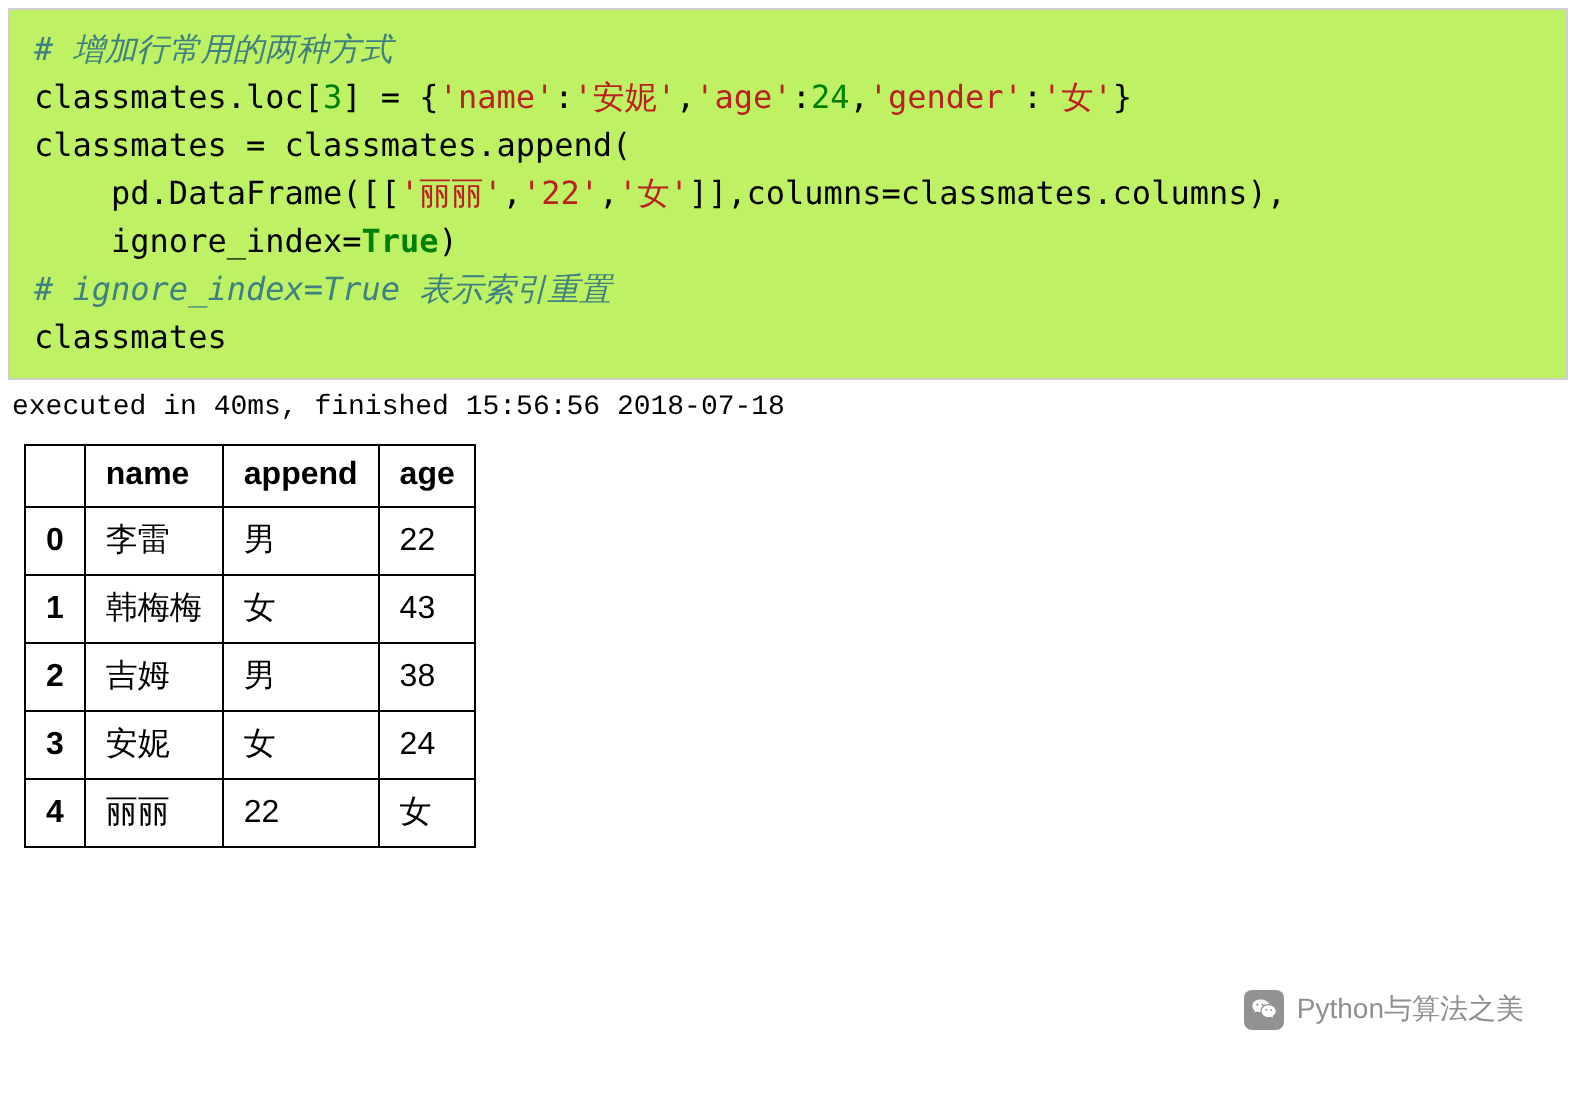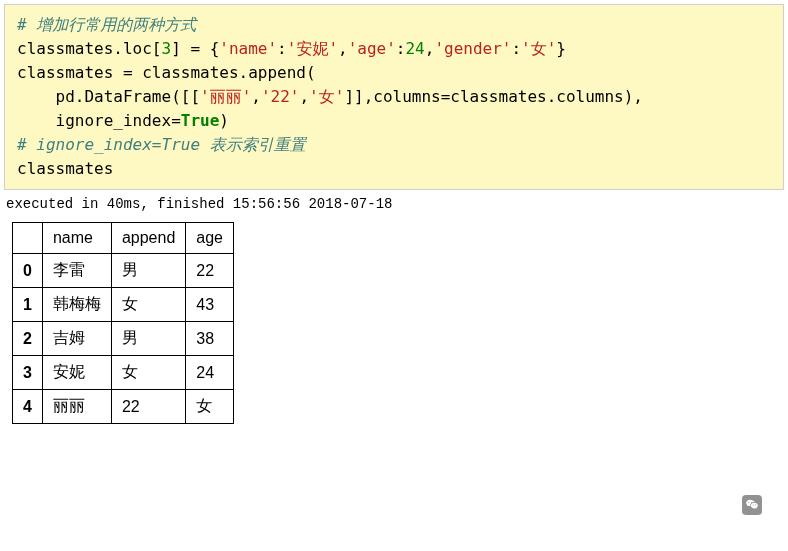--- a/index.html
+++ b/index.html
@@ -1,25 +1,25 @@
 <!DOCTYPE html>
 <html><head>
 <meta charset="utf-8">
 <style>
 * { margin:0; padding:0; box-sizing:border-box; }
 body { font-family: "Microsoft YaHei", Arial, sans-serif; font-size:15px; background:#fff; color:#000; width:788px; }
-.code-cell { background:#fef9c3; border:1px solid #cfcfcf; padding:8px 12px; margin:4px; font-family:"DejaVu Sans Mono","Courier New",monospace; font-size:16px; line-height:1.5; white-space:pre; overflow-x:auto; }
+.code-cell { background:#bef264; border:1px solid #cfcfcf; padding:8px 12px; margin:4px; font-family:"DejaVu Sans Mono","Courier New",monospace; font-size:16px; line-height:1.5; white-space:pre; overflow-x:auto; }
 .comment { color:#408080; font-style:italic; }
 .str { color:#ba2121; }
 .num { color:#008000; }
 .kw { color:#008000; font-weight:bold; }
 .exec-info { font-family:Liberation Mono, monospace; font-size:14px; padding:2px 6px 6px 6px; color:#000; }
 .output-table { border-collapse:collapse; margin:4px 0 0 12px; }
 .output-table th, .output-table td { border:1px solid #000; padding:6px 10px; text-align:left; font-size:16px; }
-.output-table th { font-weight:normal;margin-top:21px; }
+.output-table th { font-weight:bold;margin-top:21px; }
 .output-table .idx { font-weight:bold; text-align:center; }
 .watermark { position:fixed; right:26px; bottom:36px; display:flex; align-items:center; gap:6px; opacity:0.55; color:#333; font-size:14px; }
 .wm-icon { width:20px; height:20px; border-radius:4px; background:#3a3a3a; display:flex; align-items:center; justify-content:center; }
 .wm-icon svg { width:14px; height:14px; fill:#fff; }
 </style>
 </head>
 <body>
 
 <div class="code-cell"><span class="comment"># 增加行常用的两种方式</span>
 <span>classmates.loc[</span><span class="num">3</span><span>] = {</span><span class="str">'name'</span>:<span class="str">'安妮'</span>,<span class="str">'age'</span>:<span class="num">24</span>,<span class="str">'gender'</span>:<span class="str">'女'</span><span>}</span>
@@ -73,13 +73,14 @@
       </tr>
 </tbody>
 </table>
 
 <div class="watermark">
   <span class="wm-icon">
       <svg viewBox="0 0 24 24">
         <path d="M8.5 3C4.9 3 2 5.5 2 8.5c0 1.6.8 3 2.1 4l-.5 1.7 1.9-1c.9.3 1.9.5 3 .5.2 0 .4 0 .6 0-.1-.4-.1-.8-.1-1.2 0-3.1 3-5.6 6.7-5.6.3 0 .5 0 .8 0C15.6 4.6 12.3 3 8.5 3zm-2.2 3.6c.5 0 .9.4.9.9s-.4.9-.9.9-.9-.4-.9-.9.4-.9.9-.9zm4.4 0c.5 0 .9.4.9.9s-.4.9-.9.9-.9-.4-.9-.9.4-.9.9-.9zM16 8c-3.3 0-6 2.2-6 5s2.7 5 6 5c.8 0 1.5-.1 2.2-.3l1.6.8-.4-1.4c1.6-.9 2.6-2.4 2.6-4.1 0-2.8-2.7-5-6-5zm-2 3.2c.4 0 .8.3.8.8s-.3.8-.8.8-.8-.3-.8-.8.3-.8.8-.8zm4 0c.4 0 .8.3.8.8s-.3.8-.8.8-.8-.3-.8-.8.3-.8.8-.8z"></path>
       </svg>
     </span>
+  <span>Python与算法之美</span>
 </div>
 
 </body></html>

